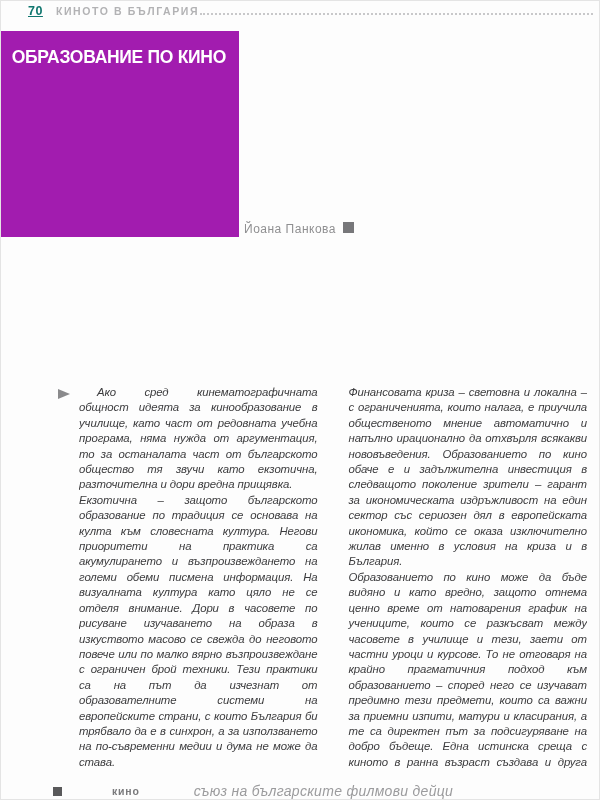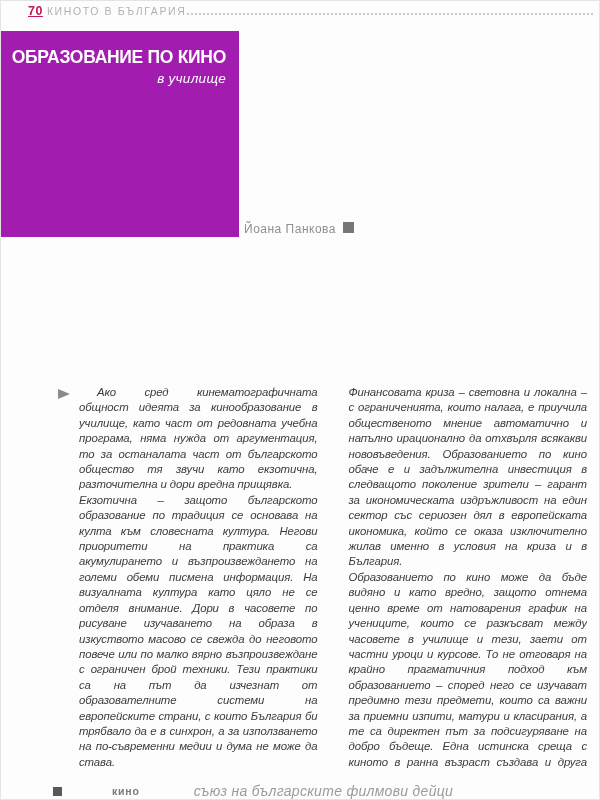--- a/index.html
+++ b/index.html
@@ -12,26 +12,26 @@
     overflow: hidden;
     font-family: "Liberation Sans", sans-serif;
   }
 
   
   .page-header {
     position: absolute; top: 3px; left: 27px; right: 6px;
     display: flex; align-items: baseline;
   }
   .page-number {
-    font-size: 12.5px; font-weight: bold; color: #be185d;
-    letter-spacing: 0.5px; margin-right: 4px; text-decoration: underline;
+    font-size: 12.5px; font-weight: bold; color: #0f766e;
+    letter-spacing: 0.5px; margin-right: 13px; text-decoration: underline;
   }
   .section-title {
     font-size: 10.5px; color: #b2b2b4;
-    letter-spacing: 1.6px; white-space: nowrap;
+    letter-spacing: 1.6px; white-space: nowrap; font-weight: bold;
   }
   .dotted-leader {
     flex: 1; height: 10px;
     border-bottom: 2px dotted #c8c8ca;
     margin-left: 1px;
   }
 
   
   .title-box {
     position: absolute; left: 0; top: 30px;
@@ -103,21 +103,20 @@
 <body>
 
 <div class="page-header">
   <span class="page-number">70</span>
   <span class="section-title">КИНОТО В БЪЛГАРИЯ</span>
   <span class="dotted-leader"></span>
 </div>
 
 <div class="title-box">
   <div class="article-title">ОБРАЗОВАНИЕ ПО КИНО</div>
-  <div class="article-subtitle">в училище</div>
 </div>
 
 <div class="byline">
   <span class="author-name">Йоана Панкова</span>
   <span class="byline-square"></span>
 </div>
 
 <div class="lead-marker"></div>
 
 <div class="article-columns">

